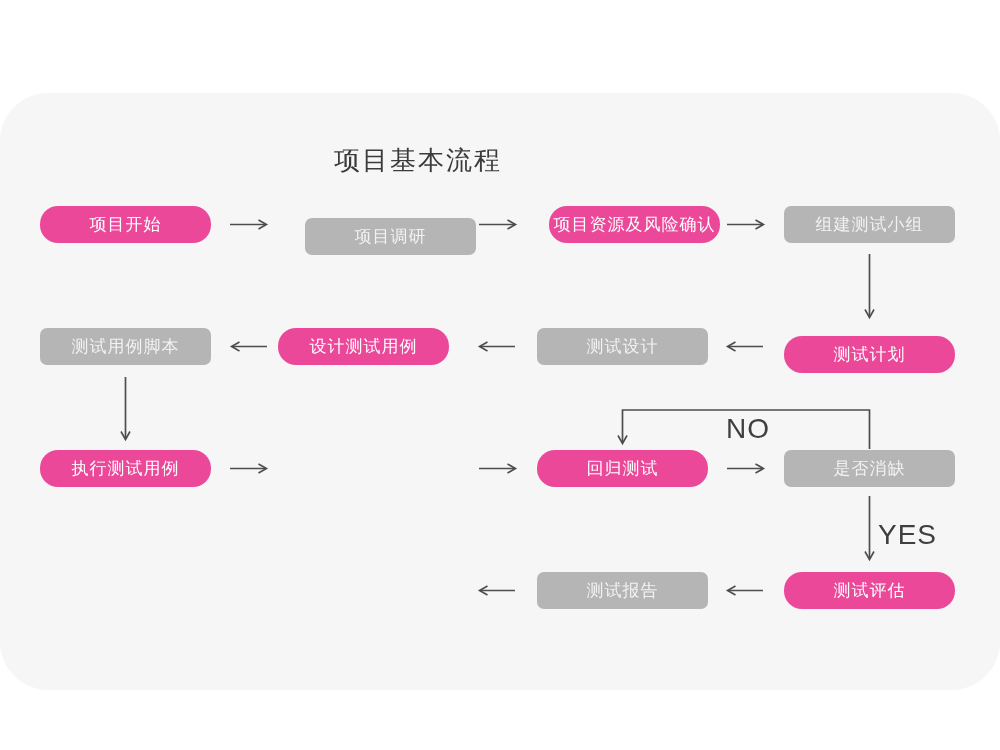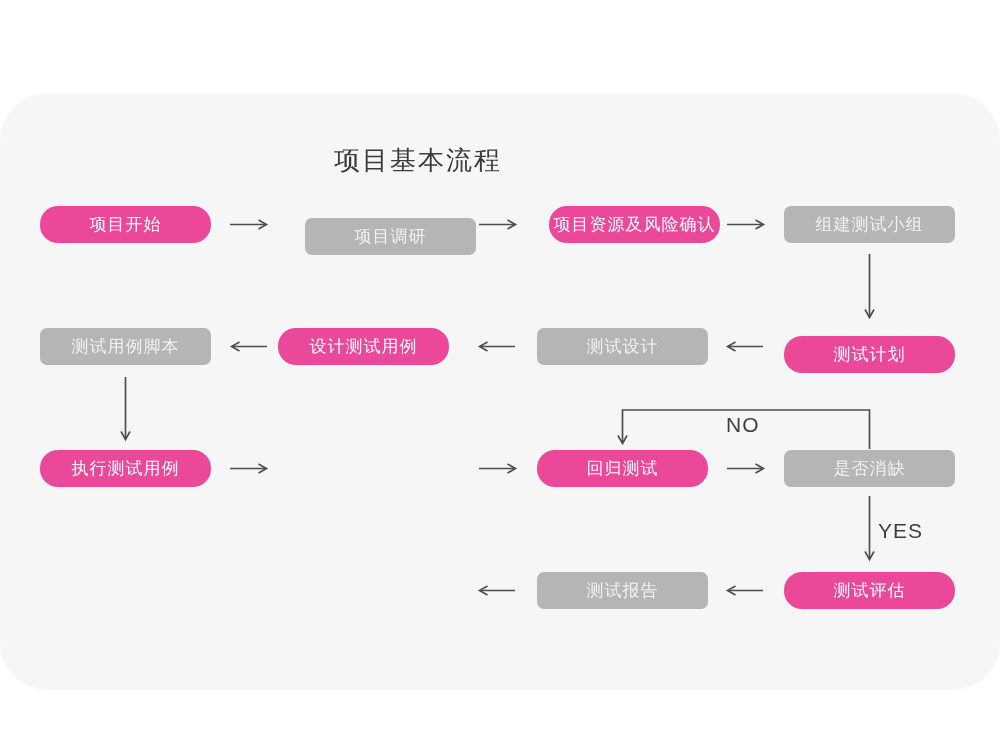--- a/index.html
+++ b/index.html
@@ -50,21 +50,21 @@
   .node.gray   { background: #b5b5b5; color: #f2f2f2; }
   .node.tall   { height: 50px; }
   .edges {
     position: absolute;
     left: 0; top: 0;
     width: 1000px; height: 750px;
     pointer-events: none;
   }
   .edge-label {
     position: absolute;
-    font-size: 21px;
+    font-size: 28px;
     color: #3f3f3f;
     letter-spacing: 1px;
     font-weight: 400;
   }
   .label-no  { left: 726px; top: 413px; }
   .label-yes { left: 878px; top: 519px; }
 </style>
 </head>
 <body>
 

